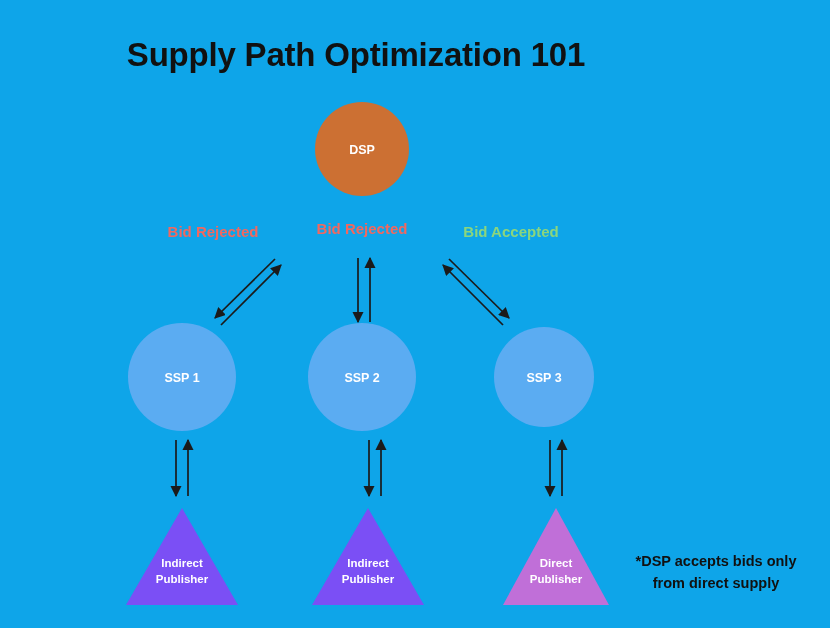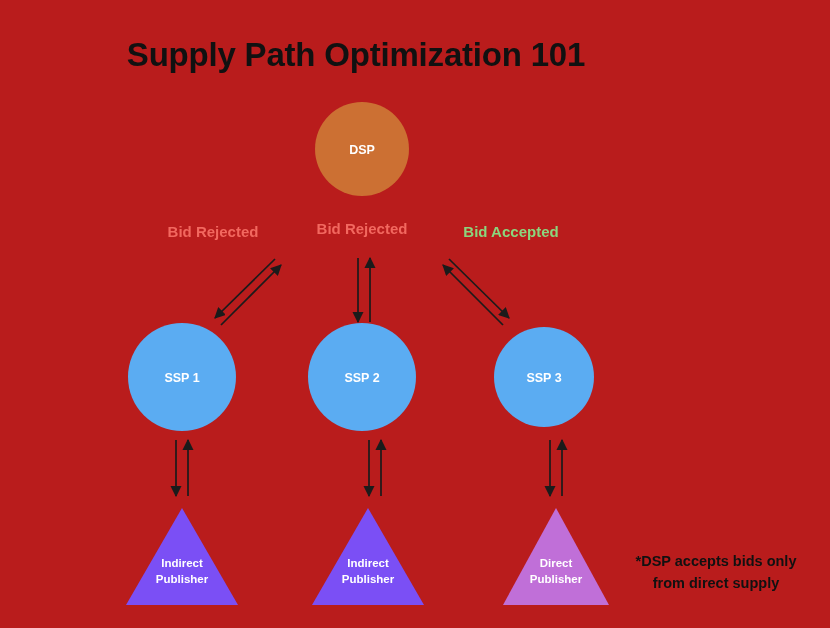--- a/index.html
+++ b/index.html
@@ -8,21 +8,21 @@
     background: #ffffff;
   }
   body {
     font-family: "Liberation Sans", sans-serif;
     -webkit-font-smoothing: antialiased;
   }
   #canvas {
     position: relative;
     width: 830px;
     height: 628px;
-    background: #b91c1c;
+    background: #0ea5e9;
     overflow: hidden;
   }
   #diagram-svg {
     position: absolute;
     inset: 0;
     width: 830px;
     height: 628px;
     display: block;
   }
   .title-text {

